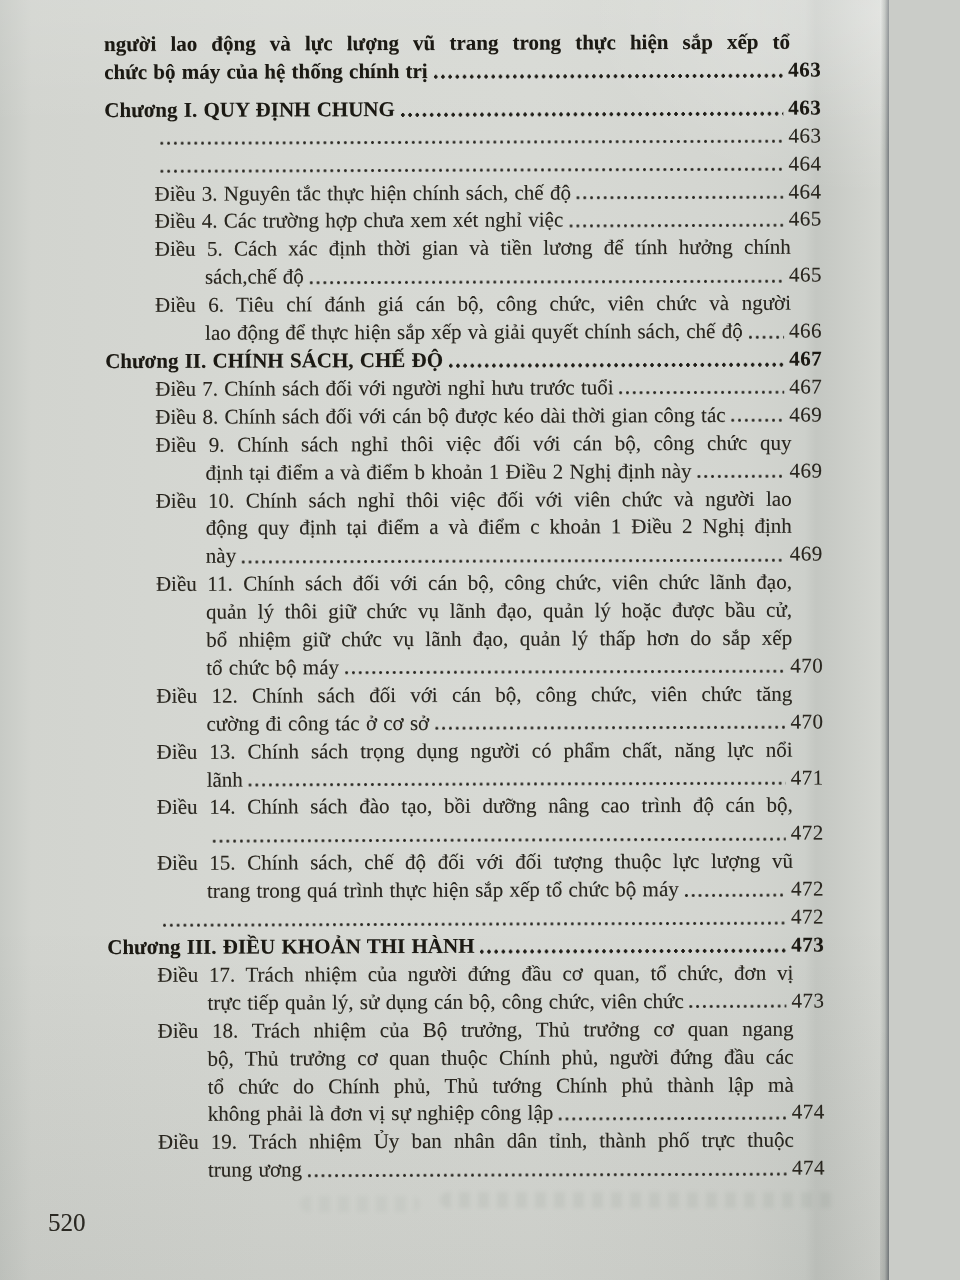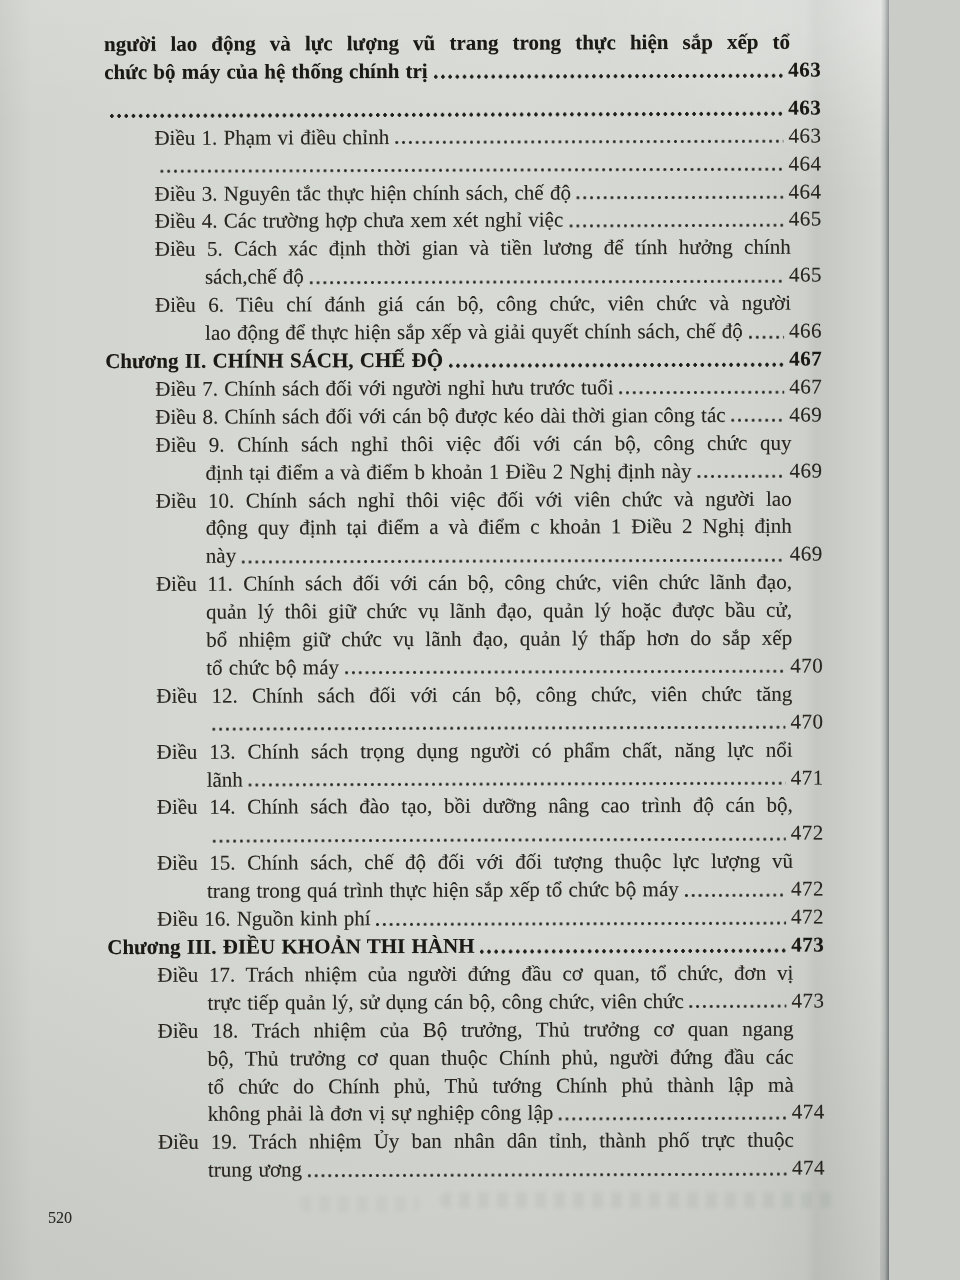--- a/index.html
+++ b/index.html
@@ -50,21 +50,21 @@
     background-position:left bottom 7px;
   }
   .b .leader{
     background-image:radial-gradient(circle, #201e18 1.55px, rgba(0,0,0,0) 1.85px);
     background-size:7.2px 3.8px;
   }
   .f .num{flex:0 0 auto;min-width:38px;text-align:left;letter-spacing:.5px;}
   .gap{margin-bottom:10px;}
   .folio{
     position:absolute;left:48px;top:1209px;
-    font-size:16px;color:#2b2923;
+    font-size:25px;color:#2b2923;
     text-shadow:0.2px 0.3px 0.6px rgba(60,56,46,.35);
   }
   .edge-letter{
     position:absolute;left:926px;top:1048px;
     font-size:23px;font-weight:bold;color:#2a2923;
     text-shadow:0 0 1px rgba(40,40,35,.55);
   }
   
   .bleed{
     position:absolute;height:16px;border-radius:8px;
@@ -83,25 +83,25 @@
 <div class="photo">
   <div class="edge-band"></div>
   <div class="toc">
       <div class="line i0 b j">người lao động và lực lượng vũ trang trong thực hiện sắp xếp tổ</div>
       <div class="line i0 b f gap">
         <span class="txt">chức bộ máy của hệ thống chính trị</span>
         <span class="leader"></span>
         <span class="num">463</span>
       </div>
       <div class="line i0 b f">
+        <span class="txt">Chương I. QUY ĐỊNH CHUNG</span>
         <span class="leader"></span>
         <span class="num">463</span>
       </div>
       <div class="line i1 f">
-        <span class="txt">Điều 1. Phạm vi điều chỉnh</span>
         <span class="leader"></span>
         <span class="num">463</span>
       </div>
       <div class="line i1 f">
         <span class="leader"></span>
         <span class="num">464</span>
       </div>
       <div class="line i1 f">
         <span class="txt">Điều 3. Nguyên tắc thực hiện chính sách, chế độ</span>
         <span class="leader"></span>
@@ -155,20 +155,21 @@
       <div class="line i1 j">Điều 11. Chính sách đối với cán bộ, công chức, viên chức lãnh đạo,</div>
       <div class="line i2 j">quản lý thôi giữ chức vụ lãnh đạo, quản lý hoặc được bầu cử,</div>
       <div class="line i2 j">bổ nhiệm giữ chức vụ lãnh đạo, quản lý thấp hơn do sắp xếp</div>
       <div class="line i2 f">
         <span class="txt">tổ chức bộ máy</span>
         <span class="leader"></span>
         <span class="num">470</span>
       </div>
       <div class="line i1 j">Điều 12. Chính sách đối với cán bộ, công chức, viên chức tăng</div>
       <div class="line i2 f">
+        <span class="txt">cường đi công tác ở cơ sở</span>
         <span class="leader"></span>
         <span class="num">470</span>
       </div>
       <div class="line i1 j">Điều 13. Chính sách trọng dụng người có phẩm chất, năng lực nổi</div>
       <div class="line i2 f">
         <span class="txt">lãnh</span>
         <span class="leader"></span>
         <span class="num">471</span>
       </div>
       <div class="line i1 j">Điều 14. Chính sách đào tạo, bồi dưỡng nâng cao trình độ cán bộ,</div>
@@ -176,21 +177,20 @@
         <span class="leader"></span>
         <span class="num">472</span>
       </div>
       <div class="line i1 j">Điều 15. Chính sách, chế độ đối với đối tượng thuộc lực lượng vũ</div>
       <div class="line i2 f">
         <span class="txt">trang trong quá trình thực hiện sắp xếp tổ chức bộ máy</span>
         <span class="leader"></span>
         <span class="num">472</span>
       </div>
       <div class="line i1 f">
-        <span class="txt">Điều 16. Nguồn kinh phí</span>
         <span class="leader"></span>
         <span class="num">472</span>
       </div>
       <div class="line i0 b f">
         <span class="txt">Chương III. ĐIỀU KHOẢN THI HÀNH</span>
         <span class="leader"></span>
         <span class="num">473</span>
       </div>
       <div class="line i1 j">Điều 17. Trách nhiệm của người đứng đầu cơ quan, tổ chức, đơn vị</div>
       <div class="line i2 f">

